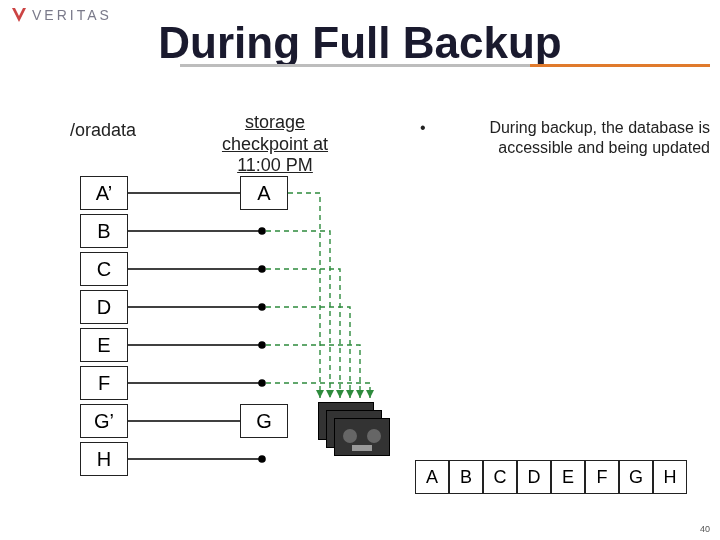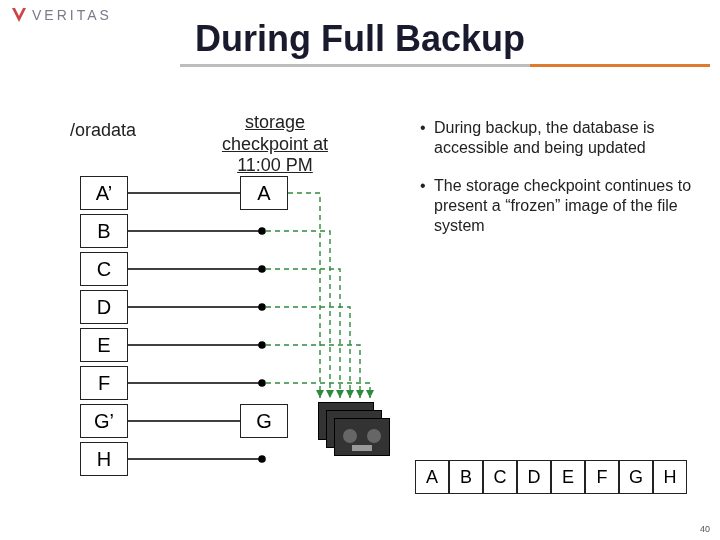--- a/index.html
+++ b/index.html
@@ -2,36 +2,36 @@
 <html><head>
 <meta charset="utf-8">
 <style>
   * { box-sizing: border-box; margin: 0; padding: 0; }
   body { width: 720px; height: 540px; background: #fff; font-family: Arial, Helvetica, sans-serif; position: relative; overflow: hidden; }
 
   .logo { position: absolute; top: 6px; left: 10px; display: flex; align-items: center; gap: 4px; }
   .logo-mark svg { display: block; }
   .logo-text { font-size: 14px; letter-spacing: 3px; color: #7a7a8a; font-weight: 500; }
 
-  .title { position: absolute; top: 18px; left: 0; right: 0; text-align: center; font-size: 36px; font-weight: 700; color: #1a1a2e; }
+  .title { position: absolute; top: 18px; left: 0; right: 0; text-align: center; font-size: 44px; font-weight: 700; color: #1a1a2e; }
   .title-underline { position: absolute; top: 64px; left: 180px; width: 530px; height: 3px; }
   .title-underline .grey { background: #bdbdbd; height: 3px; width: 100%; }
   .title-underline .orange { position: absolute; top: 0; right: 0; height: 3px; width: 180px; background: #e07a2c; }
 
   .oradata-label { position: absolute; top: 120px; left: 70px; font-size: 18px; color: #222; text-align: center; }
   .checkpoint-label { position: absolute; top: 112px; left: 205px; width: 140px; text-align: center; font-size: 18px; color: #222; line-height: 1.2; text-decoration: underline; }
 
   .block { position: absolute; width: 48px; height: 34px; border: 1.5px solid #222; display: flex; align-items: center; justify-content: center; font-size: 20px; background: #fff; }
   .col-left { left: 80px; }
   .col-right { left: 240px; }
 
   svg.lines { position: absolute; top: 0; left: 0; width: 720px; height: 540px; pointer-events: none; }
 
   .bullets { position: absolute; top: 118px; left: 420px; width: 290px; font-size: 16px; color: #222; }
-  .bullets li { margin-bottom: 18px; list-style: none; position: relative; padding-left: 14px; line-height: 1.25; }
+  .bullets li { margin-bottom: 18px; list-style: none; position: relative; padding-left: 14px; line-height: 1.25; text-align: right; }
   .bullets li::before { content: "•"; position: absolute; left: 0; top: 0; }
 
   .tape { position: absolute; width: 56px; height: 38px; background: #333; border: 1px solid #000; }
   .tape::before, .tape::after { content: ""; position: absolute; width: 14px; height: 14px; border-radius: 50%; background: #666; top: 10px; }
   .tape::before { left: 8px; }
   .tape::after { right: 8px; }
   .tape .slot { position: absolute; bottom: 4px; left: 50%; transform: translateX(-50%); width: 20px; height: 6px; background: #999; }
 
   .seq { position: absolute; top: 460px; left: 415px; display: flex; gap: 0; }
   .seq .cell { width: 34px; height: 34px; border: 1.5px solid #222; display: flex; align-items: center; justify-content: center; font-size: 18px; background: #fff; }
@@ -109,21 +109,20 @@
     <div class="block col-left" style="top: 366px;">F</div>
     <div class="block col-left" style="top: 404px;">G’</div>
     <div class="block col-left" style="top: 442px;">H</div>
   </div>
 
 <div class="block col-right" style="top:176px">A</div>
 <div class="block col-right" style="top:404px">G</div>
 
 <ul class="bullets">
   <li>During backup, the database is accessible and being updated</li>
-  <li>The storage checkpoint continues to present a “frozen” image of the file system</li>
 </ul>
 
 <div class="tape" style="top:402px; left:318px;">
     <div class="slot"></div>
   </div>
 <div class="tape" style="top:410px; left:326px;">
     <div class="slot"></div>
   </div>
 <div class="tape" style="top:418px; left:334px;">
     <div class="slot"></div>

